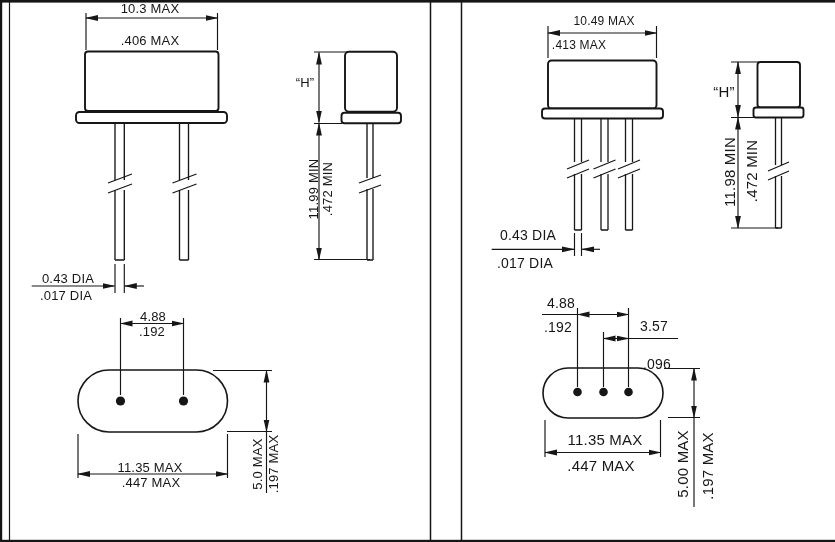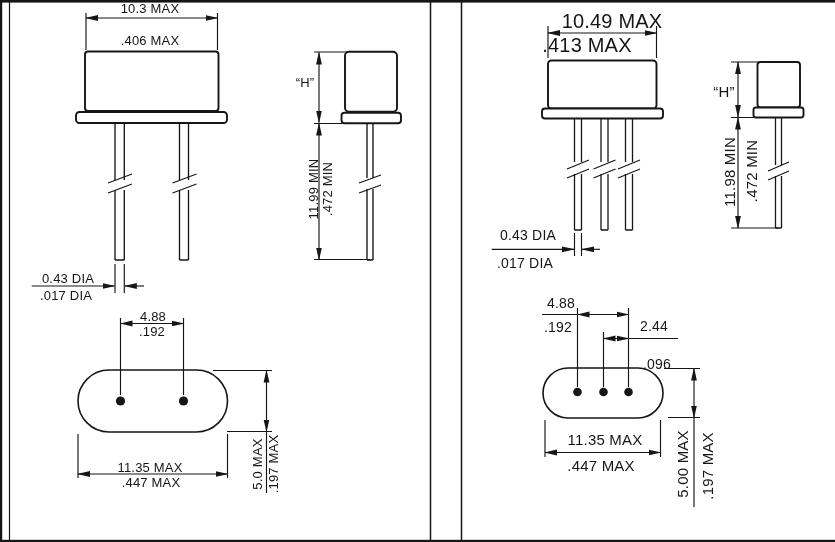--- a/index.html
+++ b/index.html
@@ -4,21 +4,21 @@
 <style>
   html,body{margin:0;padding:0;background:#fff;}
   #stage{position:relative;width:835px;height:542px;background:#fff;overflow:hidden;
          font-family:"Liberation Sans","DejaVu Sans",sans-serif;}
   #art{position:absolute;left:0;top:0;}
   .lbl{position:absolute;transform:translate(-50%,-50%);white-space:nowrap;color:#161616;
        font-size:13px;line-height:1;letter-spacing:.2px;}
   .rot{transform:translate(-50%,-50%) rotate(-90deg);}
   .f14{font-size:14px;}
   .f15{font-size:15px;}
-  .f16{font-size:20px;margin-left:8px;}
+  .f16{font-size:12px;}
 </style>
 </head>
 <body>
 
 <div id="stage">
 
 <svg id="art" width="835" height="542" viewBox="0 0 835 542">
   <defs>
     <marker id="aS" viewBox="0 0 13 7" refX="1" refY="3.5" markerWidth="13" markerHeight="7" markerUnits="userSpaceOnUse" orient="auto">
       <path d="M0,3.5 L13,0.6 L13,6.4 Z" fill="#161616"></path>
@@ -145,20 +145,20 @@
 
 <div class="lbl f16" style="left:604px;top:21px">10.49 MAX</div>
 <div class="lbl f16" style="left:579px;top:45px">.413 MAX</div>
 <div class="lbl f14" style="left:528px;top:235px">0.43 DIA</div>
 <div class="lbl f14" style="left:525px;top:263px">.017 DIA</div>
 <div class="lbl f15" style="left:724px;top:91px">“H”</div>
 <div class="lbl rot f15" style="left:729px;top:172px">11.98 MIN</div>
 <div class="lbl rot f15" style="left:751px;top:171px">.472 MIN</div>
 <div class="lbl f14" style="left:561px;top:303px">4.88</div>
 <div class="lbl f14" style="left:558px;top:327px">.192</div>
-<div class="lbl f14" style="left:654px;top:326px">2.44</div>
+<div class="lbl f14" style="left:654px;top:326px">3.57</div>
 <div class="lbl f14" style="left:657px;top:364px">.096</div>
 <div class="lbl f15" style="left:605px;top:439px">11.35 MAX</div>
 <div class="lbl f15" style="left:601px;top:465px">.447 MAX</div>
 <div class="lbl rot f15" style="left:682px;top:464px">5.00 MAX</div>
 <div class="lbl rot f15" style="left:707px;top:466px">.197 MAX</div>
 
 </div>
 
 </body></html>

